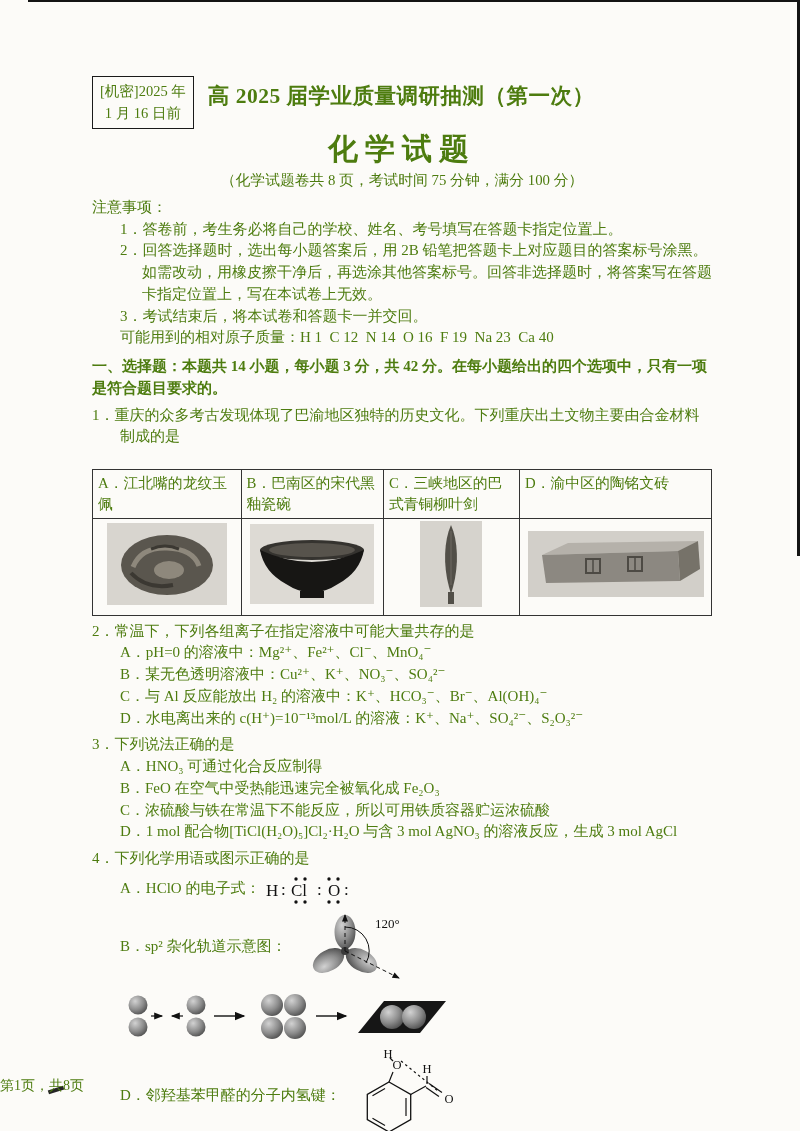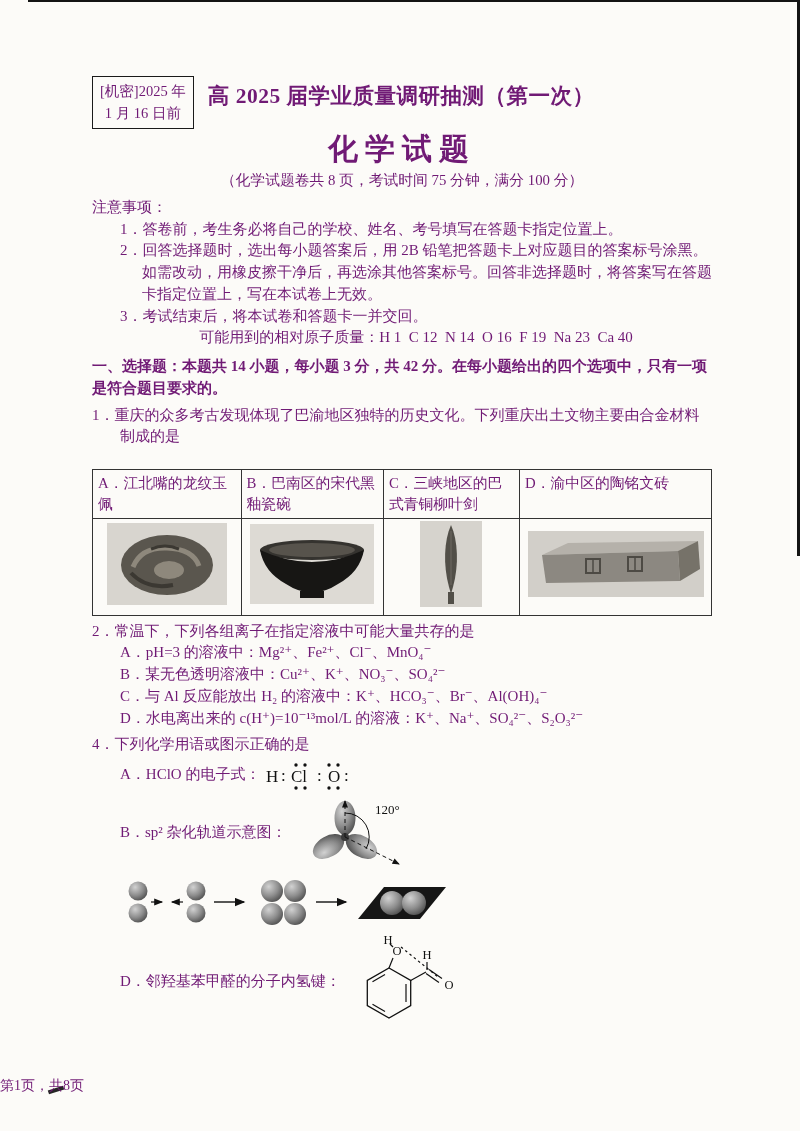--- a/index.html
+++ b/index.html
@@ -1,29 +1,29 @@
 <!DOCTYPE html>
 <html><head>
 <meta charset="utf-8">
 <style>
   html,body{margin:0;padding:0;background:#dcdcdc;}
   .page{position:relative;width:800px;height:1131px;margin:0 auto;background:#fcfbf8;
-        font-family:"Liberation Serif","DejaVu Serif",serif;color:#701a75;overflow:hidden;}
+        font-family:"Liberation Serif","DejaVu Serif",serif;color:#4d7c0f;overflow:hidden;}
   .scan-top{position:absolute;top:0;left:28px;right:0;height:2px;background:#141414;}
   .scan-right{position:absolute;top:0;right:0;width:3px;height:556px;background:#141414;}
   .scan-mark{position:absolute;left:48px;top:1088px;width:16px;height:4px;background:#262626;transform:rotate(-18deg);}
   .content{position:absolute;left:92px;top:0;width:620px;padding-top:76px;font-size:15px;line-height:1.45;}
   .header-row{display:flex;gap:14px;align-items:flex-start;}
   .secrecy-box{border:1.6px solid #1a1a1a;padding:3px 7px;text-align:center;font-size:14.5px;line-height:1.55;flex-shrink:0;}
   .exam-title{font-size:21.5px;font-weight:bold;padding-top:5px;letter-spacing:.5px;}
   .subject-title{text-align:center;font-size:30px;font-weight:bold;letter-spacing:7px;line-height:1.25;margin-top:1px;}
   .subtitle{text-align:center;font-size:14.8px;margin-top:3px;}
   .notes{margin-top:5px;}
   .note-item{padding-left:50px;text-indent:-22px;}
-  .atomic-mass{padding-left:28px;white-space:pre-wrap;text-align:center;}
+  .atomic-mass{padding-left:28px;white-space:pre-wrap;}
   .section-title{margin-top:7px;font-weight:bold;}
   .q-block{margin-top:5px;}
   .q-stem{padding-left:28px;text-indent:-28px;}
   .opt{padding-left:50px;text-indent:-22px;}
   .q1-table{width:100%;border-collapse:collapse;margin:21px 0 3px 0;}
   .q1-table td{border:1px solid #333;padding:3px 5px;vertical-align:top;font-size:14.8px;line-height:1.4;}
   .q1-table td.img-cell{text-align:center;vertical-align:middle;height:92px;padding:2px;}
   .figure-row{display:flex;align-items:center;padding-left:28px;margin-top:2px;}
   .figure-label{flex-shrink:0;}
   .chem-svg text{font-family:"Liberation Serif","DejaVu Serif",serif;fill:#111;}
@@ -130,26 +130,33 @@
               <line x1="107" y1="26" x2="107" y2="40" stroke="#4d4a44" stroke-width="1.5"></line>
             </svg>
           </td>
         </tr>
       </tbody>
         </table>
     </div>
 
     <div class="q-block">
       <div class="q-stem">2．常温下，下列各组离子在指定溶液中可能大量共存的是</div>
-      <div class="opt">A．pH=3 的溶液中：Mg²⁺、Fe²⁺、Cl⁻、MnO₄⁻</div>
+      <div class="opt">A．pH=0 的溶液中：Mg²⁺、Fe²⁺、Cl⁻、MnO₄⁻</div>
       <div class="opt">B．某无色透明溶液中：Cu²⁺、K⁺、NO₃⁻、SO₄²⁻</div>
       <div class="opt">C．与 Al 反应能放出 H₂ 的溶液中：K⁺、HCO₃⁻、Br⁻、Al(OH)₄⁻</div>
       <div class="opt">D．水电离出来的 c(H⁺)=10⁻¹³mol/L 的溶液：K⁺、Na⁺、SO₄²⁻、S₂O₃²⁻</div>
     </div>
 
+    <div class="q-block">
+      <div class="q-stem">3．下列说法正确的是</div>
+      <div class="opt">A．HNO₃ 可通过化合反应制得</div>
+      <div class="opt">B．FeO 在空气中受热能迅速完全被氧化成 Fe₂O₃</div>
+      <div class="opt">C．浓硫酸与铁在常温下不能反应，所以可用铁质容器贮运浓硫酸</div>
+      <div class="opt">D．1 mol 配合物[TiCl(H₂O)₅]Cl₂·H₂O 与含 3 mol AgNO₃ 的溶液反应，生成 3 mol AgCl</div>
+    </div>
 
     <div class="q-block">
       <div class="q-stem">4．下列化学用语或图示正确的是</div>
 
       <div class="figure-row" style="height:34px">
         <span class="figure-label">A．HClO 的电子式：</span>
         <svg class="chem-svg" width="112" height="34" viewBox="0 0 112 34">
           <text x="6" y="24" font-size="17">H</text>
           <text x="21" y="23" font-size="17">:</text>
           <text x="31" y="24" font-size="17">Cl</text>

